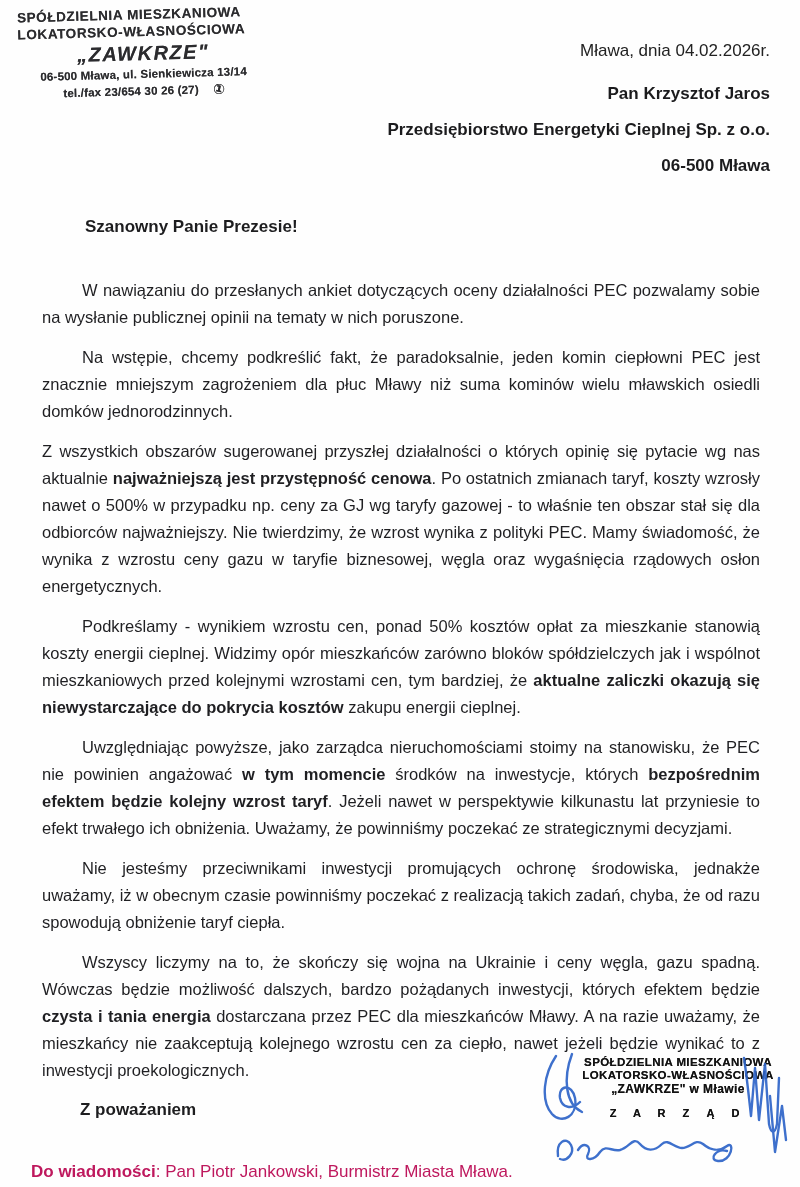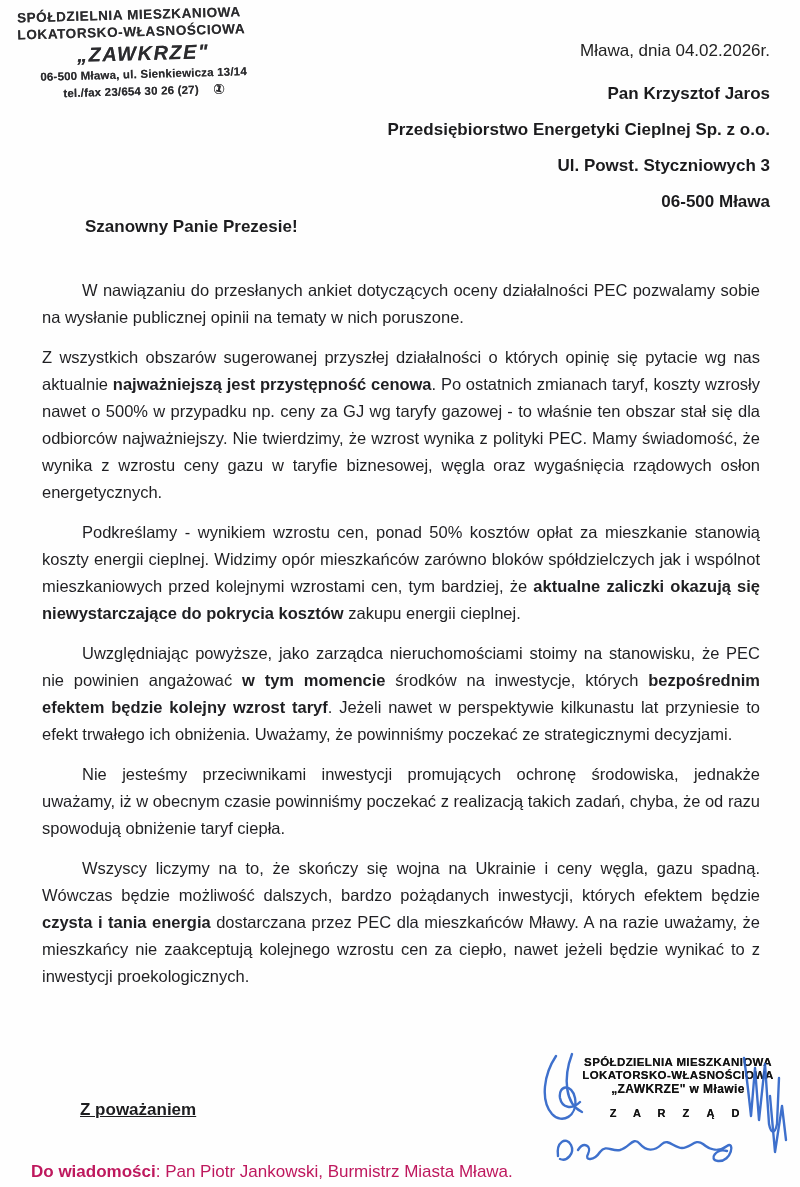--- a/index.html
+++ b/index.html
@@ -31,21 +31,21 @@
   
   .salutation{position:absolute;top:217px;left:85px;font-weight:700;font-size:17px;}
 
   
   .letter-body{position:absolute;top:277px;left:42px;width:726px;}
   .para{margin:0 8px 13px 0;font-size:16.5px;line-height:27px;text-align:justify;color:#1f1f22;}
   .para.indent{text-indent:40px;}
   .para b{font-weight:700;}
 
   
-  .closing{position:absolute;top:1100px;left:80px;font-weight:700;font-size:17px;text-decoration:underline;}
+  .closing{position:absolute;top:1100px;left:80px;font-weight:700;font-size:17px;}
 
   
   .stamp{
     position:absolute;top:1056px;left:560px;width:236px;text-align:center;
     color:#121212;text-shadow:0 0 .6px rgba(20,20,20,.85);
   }
   .stamp-line{font-size:11.5px;font-weight:800;line-height:13px;letter-spacing:.4px;}
   .stamp-line3{font-size:12px;font-weight:800;line-height:14px;letter-spacing:.4px;}
   .stamp-zarzad{font-size:11px;font-weight:800;letter-spacing:7px;margin-top:7px;line-height:20px;}
 
@@ -69,28 +69,28 @@
       <span>tel./fax 23/654 30 26 (27)</span>
       <span class="lh-mark">①</span>
     </div>
   </div>
 
   <div class="date-line">Mława, dnia 04.02.2026r.</div>
 
   <div class="recipient">
       <div>Pan Krzysztof Jaros</div>
       <div>Przedsiębiorstwo Energetyki Cieplnej Sp. z o.o.</div>
-      <div>Ul. Powst. Styczniowych 3</div>
       <div>06-500 Mława</div>
     </div>
 
   <div class="salutation">Szanowny Panie Prezesie!</div>
 
   <div class="letter-body">
       <p class="para indent"><span>W nawiązaniu do przesłanych ankiet dotyczących oceny działalności PEC pozwalamy sobie na wysłanie publicznej opinii na tematy w nich poruszone.</span></p>
+      <p class="para indent"><span>Na wstępie, chcemy podkreślić fakt, że paradoksalnie, jeden komin ciepłowni PEC jest znacznie mniejszym zagrożeniem dla płuc Mławy niż suma kominów wielu mławskich osiedli domków jednorodzinnych.</span></p>
       <p class="para"><span>Z wszystkich obszarów sugerowanej przyszłej działalności o których opinię się pytacie wg nas aktualnie </span><b>najważniejszą jest przystępność cenowa</b><span>. Po ostatnich zmianach taryf, koszty wzrosły nawet o 500% w przypadku np. ceny za GJ wg taryfy gazowej - to właśnie ten obszar stał się dla odbiorców najważniejszy. Nie twierdzimy, że wzrost wynika z polityki PEC. Mamy świadomość, że wynika z wzrostu ceny gazu w taryfie biznesowej, węgla oraz wygaśnięcia rządowych osłon energetycznych.</span></p>
       <p class="para indent"><span>Podkreślamy - wynikiem wzrostu cen, ponad 50% kosztów opłat za mieszkanie stanowią koszty energii cieplnej. Widzimy opór mieszkańców zarówno bloków spółdzielczych jak i wspólnot mieszkaniowych przed kolejnymi wzrostami cen, tym bardziej, że </span><b>aktualne zaliczki okazują się niewystarczające do pokrycia kosztów</b><span> zakupu energii cieplnej.</span></p>
       <p class="para indent"><span>Uwzględniając powyższe, jako zarządca nieruchomościami stoimy na stanowisku, że PEC nie powinien angażować </span><b>w tym momencie</b><span> środków na inwestycje, których </span><b>bezpośrednim efektem będzie kolejny wzrost taryf</b><span>. Jeżeli nawet w perspektywie kilkunastu lat przyniesie to efekt trwałego ich obniżenia. Uważamy, że powinniśmy poczekać ze strategicznymi decyzjami.</span></p>
       <p class="para indent"><span>Nie jesteśmy przeciwnikami inwestycji promujących ochronę środowiska, jednakże uważamy, iż w obecnym czasie powinniśmy poczekać z realizacją takich zadań, chyba, że od razu spowodują obniżenie taryf ciepła.</span></p>
       <p class="para indent"><span>Wszyscy liczymy na to, że skończy się wojna na Ukrainie i ceny węgla, gazu spadną. Wówczas będzie możliwość dalszych, bardzo pożądanych inwestycji, których efektem będzie </span><b>czysta i tania energia</b><span> dostarczana przez PEC dla mieszkańców Mławy. A na razie uważamy, że mieszkańcy nie zaakceptują kolejnego wzrostu cen za ciepło, nawet jeżeli będzie wynikać to z inwestycji proekologicznych.</span></p>
     </div>
 
   <div class="closing">Z poważaniem</div>
 
   <div class="stamp">

